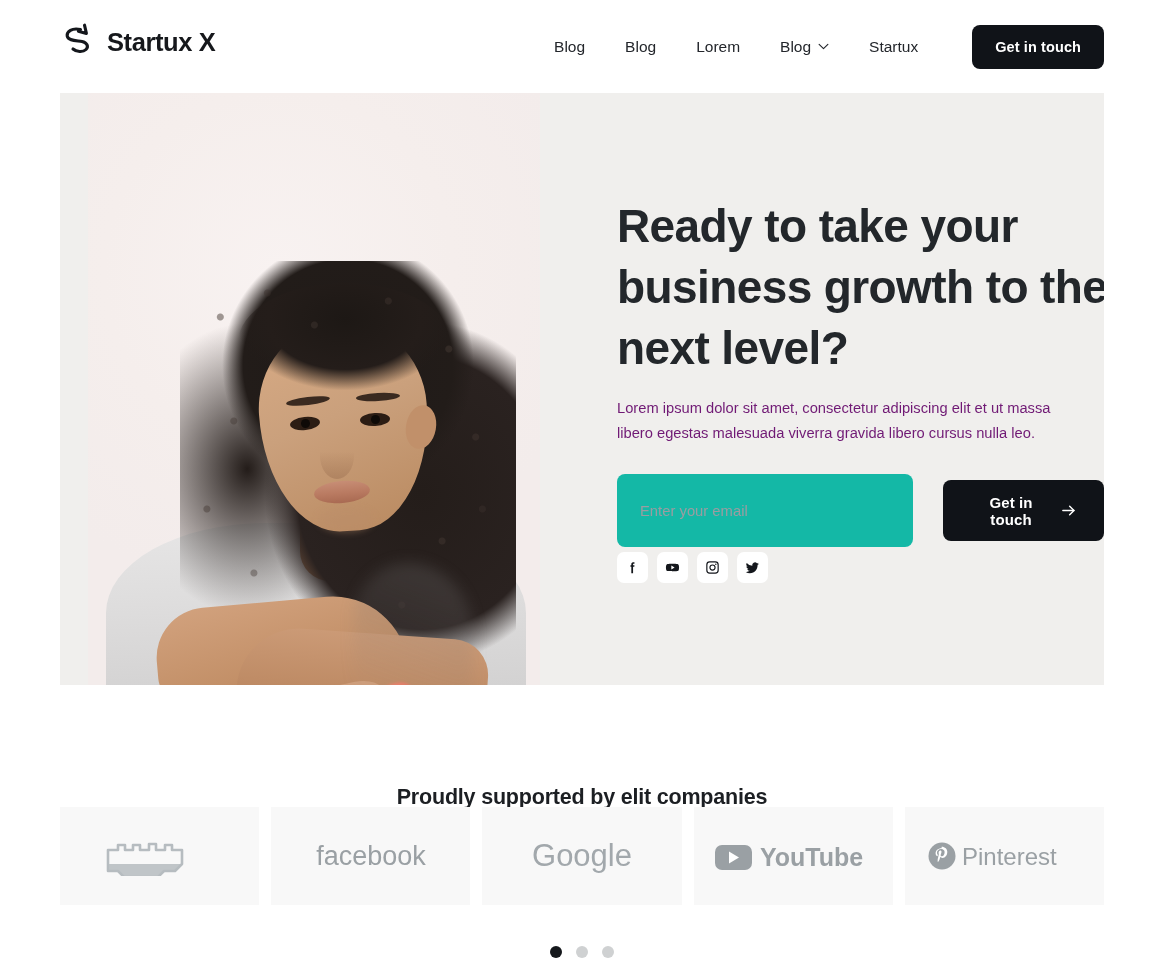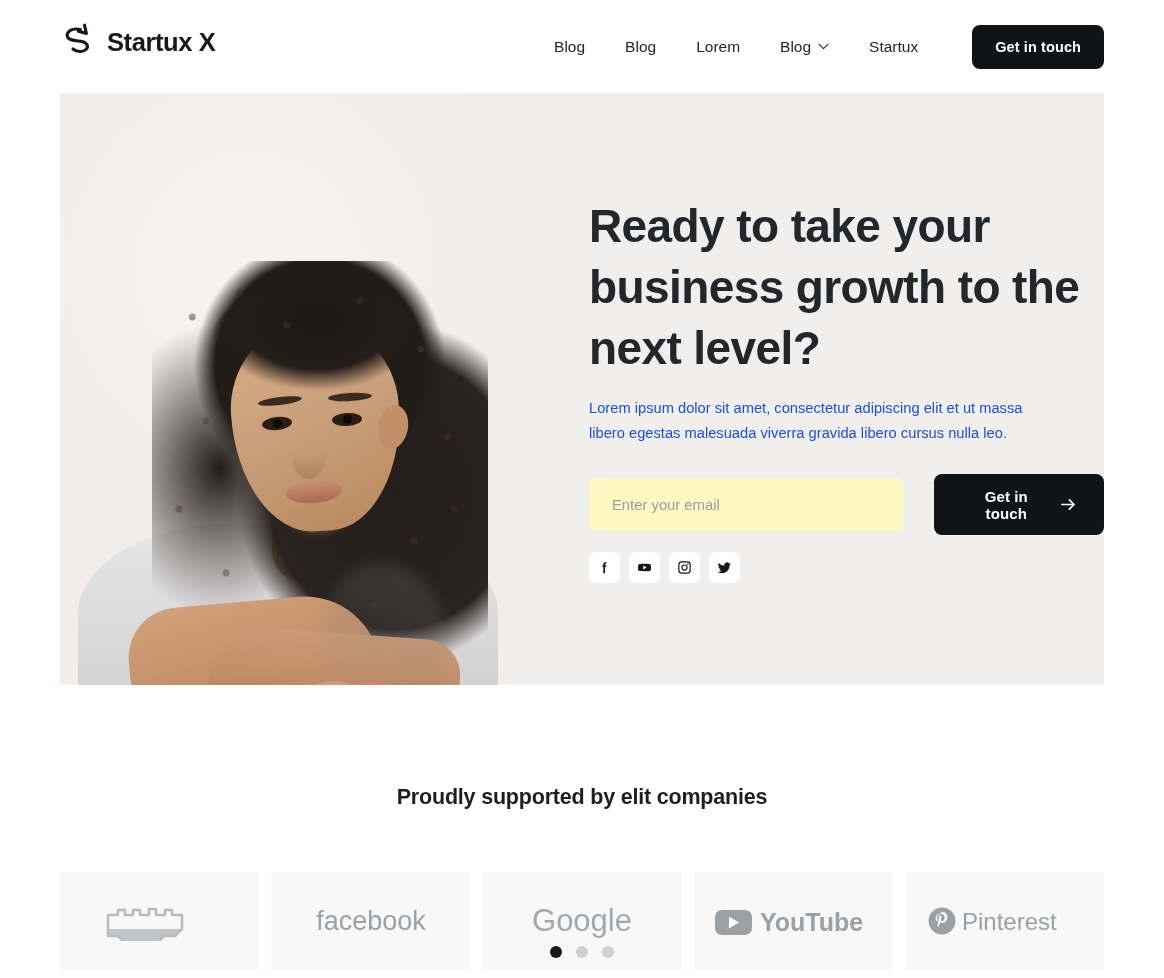--- a/index.html
+++ b/index.html
@@ -47,20 +47,21 @@
     letter-spacing: 0.1px;
   }
 
   
   .hero {
     position: absolute; left: 60px; top: 93px;
     width: 1044px; height: 592px;
     background: #f0efed;
     display: flex;
     overflow: hidden;
+    padding-left: 28px;
   }
   .hero-media {
     position: relative;
     width: 452px; height: 592px;
     background: #f6efee;
     overflow: hidden;
     flex: none;
   }
 
   
@@ -219,29 +220,29 @@
     position: absolute; left: 77px; top: 103px;
     width: 520px;
     font-size: 46px; line-height: 61px;
     font-weight: bold; color: #23272b;
     letter-spacing: -0.6px;
   }
   .hero-sub {
     position: absolute; left: 77px; top: 303px;
     width: 472px;
     font-size: 14.7px; line-height: 25px;
-    color: #1d4ed8;
+    color: #701a75;
   }
   .hero-form {
     position: absolute; left: 77px; top: 381px;
     display: flex; align-items: center; gap: 30px;
   }
   .email-input {
-    width: 318px; height: 53px;
-    background: #fef9c3; border: none; border-radius: 8px;
+    width: 318px; height: 73px;
+    background: #14b8a6; border: none; border-radius: 8px;
     padding: 0 23px; font-size: 14.8px; color: #23272b;
     font-family: "Liberation Sans", sans-serif;
     outline: none;
   }
   .email-input::placeholder { color: #9a9da1; }
   .btn-hero {
     height: 61px; padding: 0 28px;
     background: #101318; color: #ffffff;
     border: none; border-radius: 8px;
     font-size: 15px; font-weight: bold;
@@ -265,21 +266,21 @@
   .social svg { width: 15px; height: 15px; display: block; fill: #14171c; }
 
   
   .logos-title {
     position: absolute; top: 785px; left: 0; width: 1164px;
     text-align: center;
     font-size: 21.5px; font-weight: bold; color: #1c1f23;
     letter-spacing: -0.2px;
   }
   .logo-row {
-    position: absolute; top: 872px; left: 60px;
+    position: absolute; top: 807px; left: 60px;
     width: 1044px; height: 98px;
     display: flex; gap: 12px;
   }
   .logo-card {
     flex: 1; background: #f8f8f8;
     display: flex; align-items: center; justify-content: center;
   }
   .logo-card svg { display: block; }
 
   .dots {

